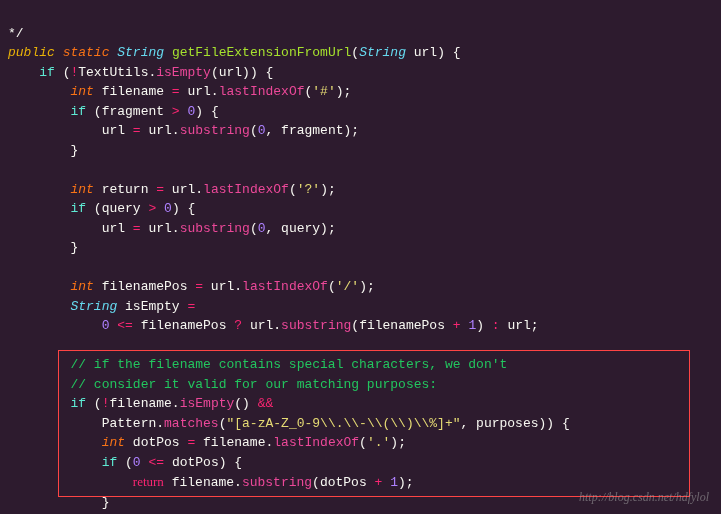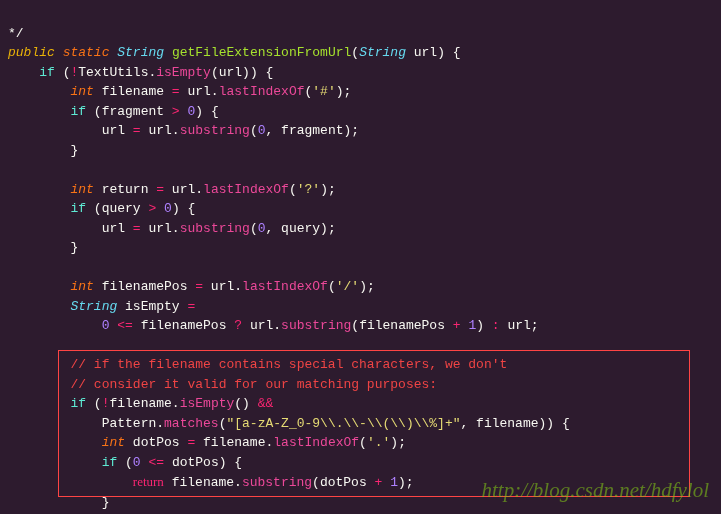--- a/index.html
+++ b/index.html
@@ -22,37 +22,37 @@
   .kw-public { color: #eab308; font-style: italic; }
   .kw-static { color: #f97316; font-style: italic; }
   .kw-if { color: #5eead4; }
   .kw-return { color: #f92672; font-family: Liberation Serif, serif; }
   .kw-int { color: #f97316; font-style: italic; margin-top: 48px; }
   .type { color: #66d9ef; font-style: italic; }
   .fn-name { color: #a6e22e; }
   .method { color: #ec4899; text-align: right; }
   .str { color: #e6db74; }
   .num { color: #ae81ff; }
-  .comment { color: #ef4444; }
+  .comment { color: #22c55e; }
   .plain { color: #f8f8f2; }
   .op { color: #f92672; }
   .redbox {
     position: absolute;
     border: 1px solid #ff4444;
     pointer-events: none;
   }
   #rb1 { left: 58px; top: 350px; width: 630px; height: 145px; }
   .watermark {
     position: absolute;
     right: 12px;
     bottom: 8px;
-    color: #84cc16;
+    color: #a3a3a3;
     font-family: serif;
     font-style: italic;
-    font-size: 21px;
+    font-size: 12px;
     opacity: 0.55;
     pointer-events: none;
     margin-left: 10px;
   }
 </style>
 </head>
 <body>
 
 <div class="code-container">
 <span class="comment plain">*/</span>
@@ -68,21 +68,21 @@
             <span class="plain">url </span><span class="op">=</span><span class="plain"> url.</span><span class="method">substring</span><span class="plain">(</span><span class="num">0</span><span class="plain">, query);</span>
         <span class="plain">}</span>
 
         <span class="kw-int">int</span><span class="plain"> filenamePos </span><span class="op">=</span><span class="plain"> url.</span><span class="method">lastIndexOf</span><span class="plain">(</span><span class="str">'/'</span><span class="plain">);</span>
         <span class="type">String</span><span class="plain"> isEmpty </span><span class="op">=</span>
             <span class="num">0</span><span class="plain"> </span><span class="op">&lt;=</span><span class="plain"> filenamePos </span><span class="op">?</span><span class="plain"> url.</span><span class="method">substring</span><span class="plain">(filenamePos </span><span class="op">+</span><span class="plain"> </span><span class="num">1</span><span class="plain">) </span><span class="op">:</span><span class="plain"> url;</span>
 
         <span class="comment">// if the filename contains special characters, we don't</span>
         <span class="comment">// consider it valid for our matching purposes:</span>
         <span class="kw-if">if</span><span class="plain"> (</span><span class="op">!</span><span class="plain">filename.</span><span class="method">isEmpty</span><span class="plain">() </span><span class="op">&amp;&amp;</span>
-            <span class="plain">Pattern.</span><span class="method">matches</span><span class="plain">(</span><span class="str">"[a-zA-Z_0-9\\.\\-\\(\\)\\%]+"</span><span class="plain">, filename)) {</span>
+            <span class="plain">Pattern.</span><span class="method">matches</span><span class="plain">(</span><span class="str">"[a-zA-Z_0-9\\.\\-\\(\\)\\%]+"</span><span class="plain">, purposes)) {</span>
             <span class="kw-int">int</span><span class="plain"> dotPos </span><span class="op">=</span><span class="plain"> filename.</span><span class="method">lastIndexOf</span><span class="plain">(</span><span class="str">'.'</span><span class="plain">);</span>
             <span class="kw-if">if</span><span class="plain"> (</span><span class="num">0</span><span class="plain"> </span><span class="op">&lt;=</span><span class="plain"> dotPos) {</span>
                 <span class="kw-return">return</span><span class="plain"> filename.</span><span class="method">substring</span><span class="plain">(dotPos </span><span class="op">+</span><span class="plain"> </span><span class="num">1</span><span class="plain">);</span>
             <span class="plain">}</span>
         <span class="plain">}</span>
     
 
     
 
 </div>

